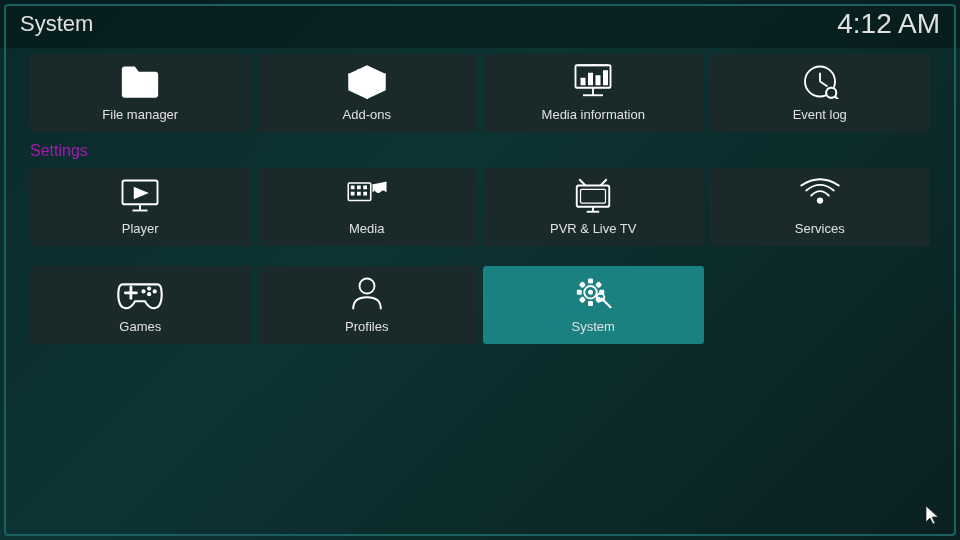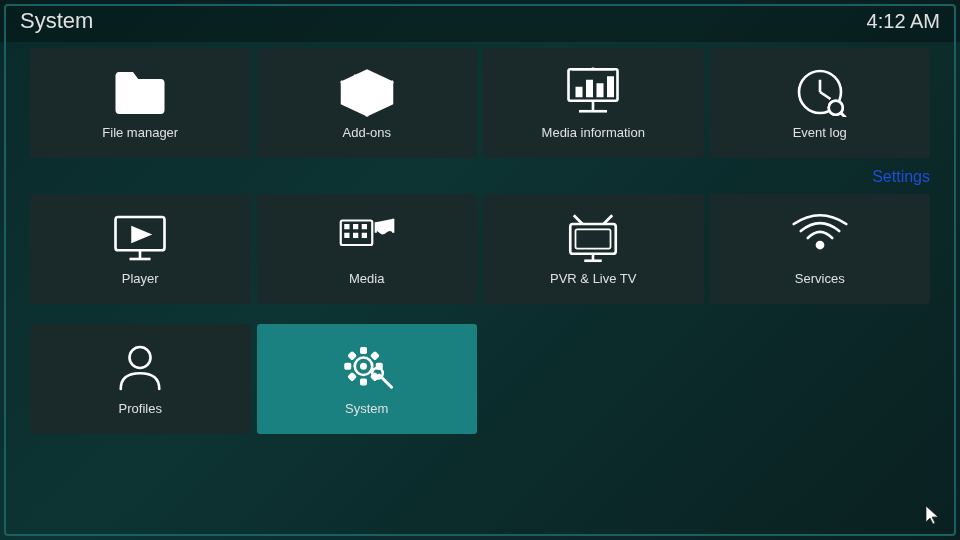--- a/index.html
+++ b/index.html
@@ -33,41 +33,41 @@
       background: rgba(0,0,0,0.3);
     }
 
     .header-title {
       font-size: 22px;
       font-weight: 300;
       color: #e0e0e0;
     }
 
     .header-time {
-      font-size: 20px;
+      font-size: 28px;
       font-weight: 300;
       color: #e0e0e0;
     }
 
     .content {
       padding: 6px 30px 10px 30px;
     }
 
     
     .top-row {
       display: grid;
       grid-template-columns: repeat(4, 1fr);
       gap: 6px;
       margin-bottom: 10px;
     }
 
     .section-label {
-      text-align: right;
+      text-align: left;
       font-size: 16px;
-      color: #1d4ed8;
+      color: #a21caf;
       font-weight: 300;
       margin-bottom: 8px;
     }
 
     
     .settings-rows {
       display: flex;
       flex-direction: column;
       gap: 20px;
     }
@@ -79,21 +79,21 @@
     }
 
     .tile {
       background: #1a2a2a;
       border-radius: 3px;
       display: flex;
       flex-direction: column;
       align-items: center;
       justify-content: center;
       padding: 10px 8px;
-      height: 110px;
+      height: 78px;
       cursor: pointer;
       position: relative;
     }
 
     .tile.active {
       background: #1a8080;
     }
 
     .tile-label {
       font-size: 13px;
@@ -250,20 +250,36 @@
           <path d="M10,20 Q32,2 54,20" fill="none" stroke="white" stroke-width="3" stroke-linecap="round"></path>
           <path d="M2,12 Q32,-8 62,12" fill="none" stroke="white" stroke-width="3" stroke-linecap="round"></path>
         </svg>
         <span class="tile-label">Services</span>
       </div>
 
     </div>
 
     <div class="settings-row">
 
+      <div class="tile">
+        <svg viewBox="0 0 70 50">
+
+          <path d="M10,12 Q4,12 4,26 Q4,46 16,46 Q22,46 28,36 L42,36 Q48,46 54,46 Q66,46 66,26 Q66,12 60,12 Z" fill="none" stroke="white" stroke-width="3"></path>
+
+          <line x1="22" y1="16" x2="22" y2="32" stroke="white" stroke-width="4" stroke-linecap="round"></line>
+
+          <line x1="14" y1="24" x2="30" y2="24" stroke="white" stroke-width="4" stroke-linecap="round"></line>
+
+          <circle cx="48" cy="18" r="3" fill="white"></circle>
+          <circle cx="56" cy="22" r="3" fill="white"></circle>
+          <circle cx="48" cy="26" r="3" fill="white"></circle>
+          <circle cx="40" cy="22" r="3" fill="white"></circle>
+        </svg>
+        <span class="tile-label">Games</span>
+      </div>
 
 
       <div class="tile">
         <svg viewBox="0 0 64 56">
 
           <circle cx="32" cy="16" r="12" fill="none" stroke="white" stroke-width="3"></circle>
 
           <path d="M10,52 Q10,34 32,34 Q54,34 54,52" fill="none" stroke="white" stroke-width="3" stroke-linecap="round"></path>
         </svg>
         <span class="tile-label">Profiles</span>

